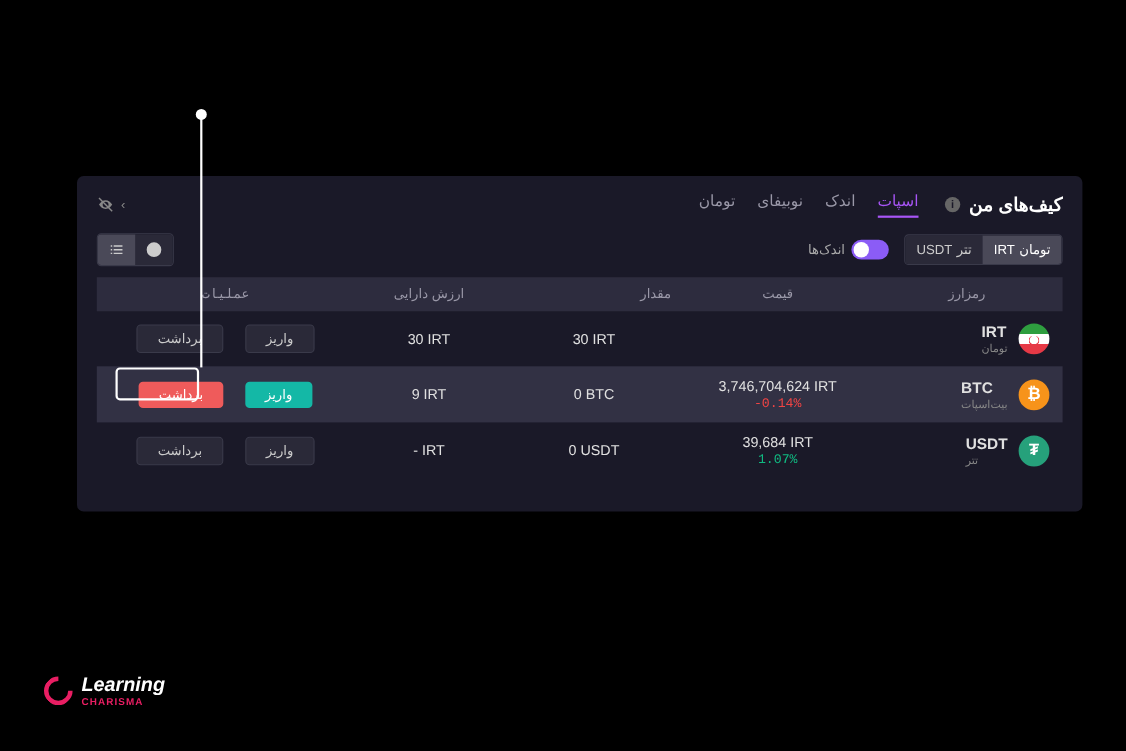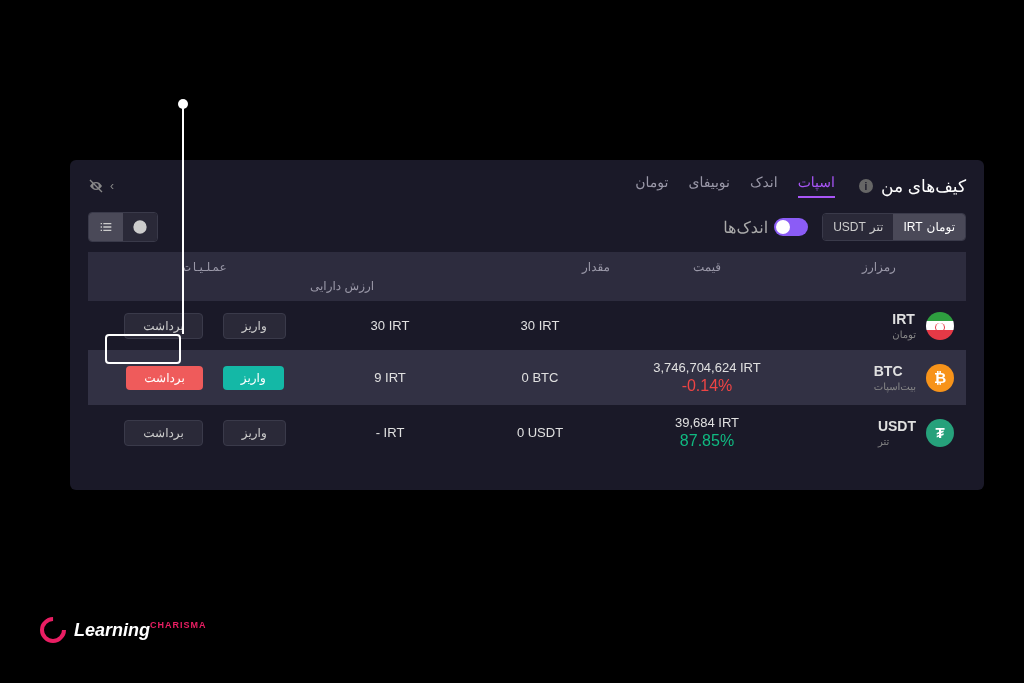--- a/index.html
+++ b/index.html
@@ -28,21 +28,21 @@
   direction: rtl;
   margin-bottom: 14px;
 }
 .header-right {
   display: flex;
   align-items: center;
   gap: 8px;
 }
 .title {
   font-size: 17px;
-  font-weight: 400;
+  font-weight: 700;
   color: #fff;
 }
 .info-icon {
   width: 14px;
   height: 14px;
   border-radius: 50%;
   background: #666;
   color: #1a1928;
   font-size: 10px;
   display: inline-flex;
@@ -109,21 +109,21 @@
 }
 .currency-opt.active {
   background: #4a4958;
   color: #fff;
 }
 .toggle-wrap {
   display: flex;
   align-items: center;
   gap: 6px;
 }
-.toggle-label { font-size: 16px; color: #aaa; }
+.toggle-label { font-size: 12px; color: #aaa; }
 .switch {
   width: 34px;
   height: 18px;
   background: #8b5cf6;
   border-radius: 10px;
   position: relative;
   cursor: pointer;
 }
 .switch-knob {
   width: 14px;
@@ -156,21 +156,21 @@
   display: flex;
   background: #2d2c3e;
   padding: 8px 12px;
   font-size: 12px;
   color: #9a98a8;
   direction: rtl;
 }
 .col-crypto { width: 150px; text-align: center; }
 .col-price { flex: 1; text-align: center; }
 .col-amount { width: 140px; }
-.col-value { width: 160px; text-align: left; margin-top: 19px; }
+.col-value { width: 160px; text-align: center; }
 .col-actions { width: 210px; text-align: center; font-family: Liberation Mono, monospace; }
 
 .table-row {
   display: flex;
   align-items: center;
   padding: 10px 12px;
   direction: rtl;
   font-size: 13px;
   color: #e0e0e0;
 }
@@ -207,21 +207,21 @@
 .price-cell {
   flex: 1;
   text-align: center;
   display: flex;
   flex-direction: column;
   align-items: center;
   gap: 2px;
   direction: ltr;
 }
 .price-main { font-size: 13px; }
-.price-change { font-size: 16px; }
+.price-change { font-size: 12px; font-family: Liberation Mono, monospace; }
 .price-change.down { color: #ef4444; }
 .price-change.up { color: #10b981; }
 
 .amount-cell { width: 140px; text-align: center; direction: ltr; }
 .value-cell { width: 160px; text-align: center; direction: ltr; }
 
 .actions-cell {
   width: 210px;
   display: flex;
   gap: 20px;
@@ -273,21 +273,21 @@
   direction: ltr;
 }
 .logo-mark {
   width: 26px;
   height: 26px;
   border: 4px solid #e91e63;
   border-top-color: transparent;
   border-radius: 50%;
   transform: rotate(45deg);
 }
-.logo-text { display: flex; }
+.logo-text { display: flex; flex-direction: column; }
 .logo-main { font-size: 18px; font-weight: 700; color: #fff; font-style: italic; position: relative; }
 .logo-sub { font-size: 9px; color: #e91e63; letter-spacing: 1px; font-weight: 700; }
 </style>
 </head>
 <body>
 
 <div class="panel">
 
   <div class="header-row">
     <div class="header-right">
@@ -394,21 +394,21 @@
       <div class="table-row">
     <div class="crypto-cell">
       <div class="coin usdt">₮</div>
       <div class="crypto-text">
         <span class="crypto-symbol">USDT</span>
         <span class="crypto-name">تتر</span>
       </div>
     </div>
     <div class="price-cell">
       <span class="price-main">39,684 IRT</span>
-      <span class="price-change up">87.85%</span>
+      <span class="price-change up">1.07%</span>
     </div>
     <div class="amount-cell">0 USDT</div>
     <div class="value-cell">- IRT</div>
     <div class="actions-cell">
       <button class="btn deposit ">واریز</button>
       <button class="btn withdraw ">برداشت</button>
     </div>
   </div>
     </div>
 

